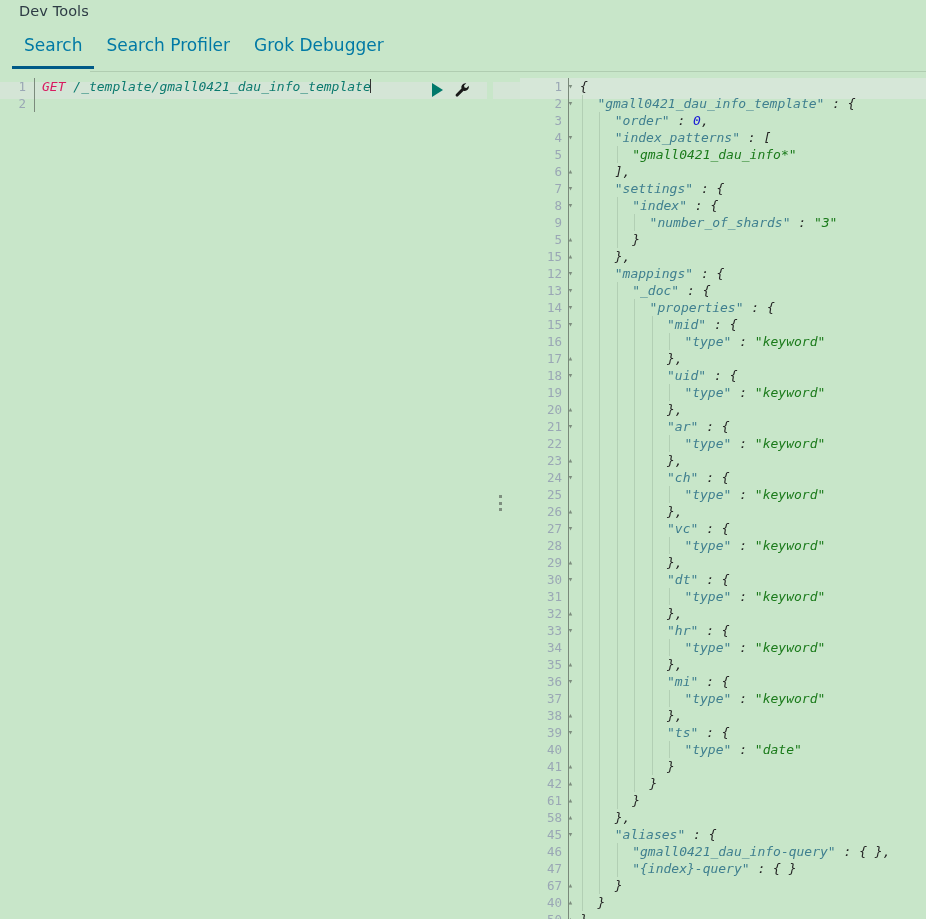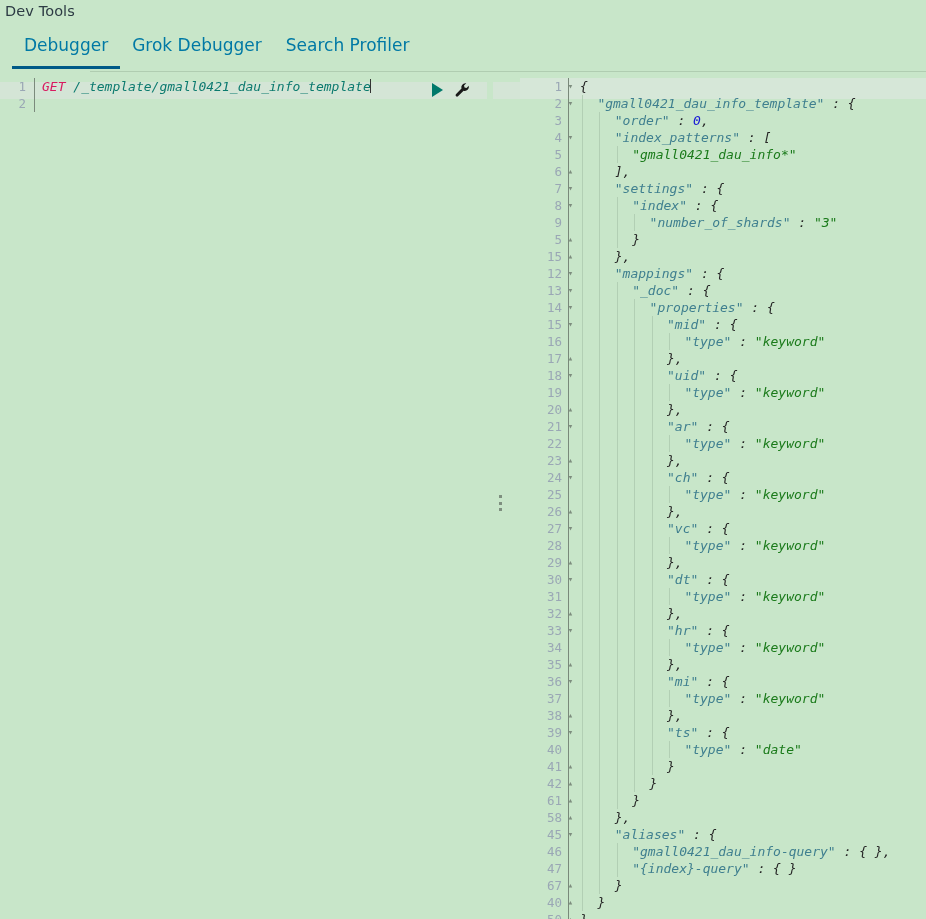--- a/index.html
+++ b/index.html
@@ -9,21 +9,21 @@
     width: 926px; height: 919px;
     overflow: hidden;
     background: #c8e6c9;
     font-family: "DejaVu Sans", "Liberation Sans", sans-serif;
   }
   body { position: relative; }
 
   
   .app-title {
     position: absolute;
-    left: 5px; top: 1px;
+    left: 19px; top: 1px;
     font-size: 14.5px;
     color: #2d3b44;
     letter-spacing: .1px;
     line-height: 20px;
   }
 
   
   .tabbar {
     position: absolute;
     left: 0; top: 28px;
@@ -207,27 +207,27 @@
   }
   .code-layer { position: absolute; left:0; top:0; right:0; bottom:0; }
 </style>
 </head>
 <body>
 
 <div class="app-title">Dev Tools</div>
 
 <div class="tabbar">
   <div class="tab active">
-    <span>Debugger</span>
+    <span>Search</span>
+  </div>
+  <div class="tab">
+    <span>Search Profiler</span>
   </div>
   <div class="tab">
     <span>Grok Debugger</span>
-  </div>
-  <div class="tab">
-    <span>Search Profiler</span>
   </div>
 </div>
 <div class="tabbar-rule"></div>
 
 <div class="req-hl-strip"></div>
 <div class="req-hl-strip2"></div>
 <div class="resp-hl-strip"></div>
 
 <div class="pane pane-request">
   <div class="code-layer" id="request-lines">

